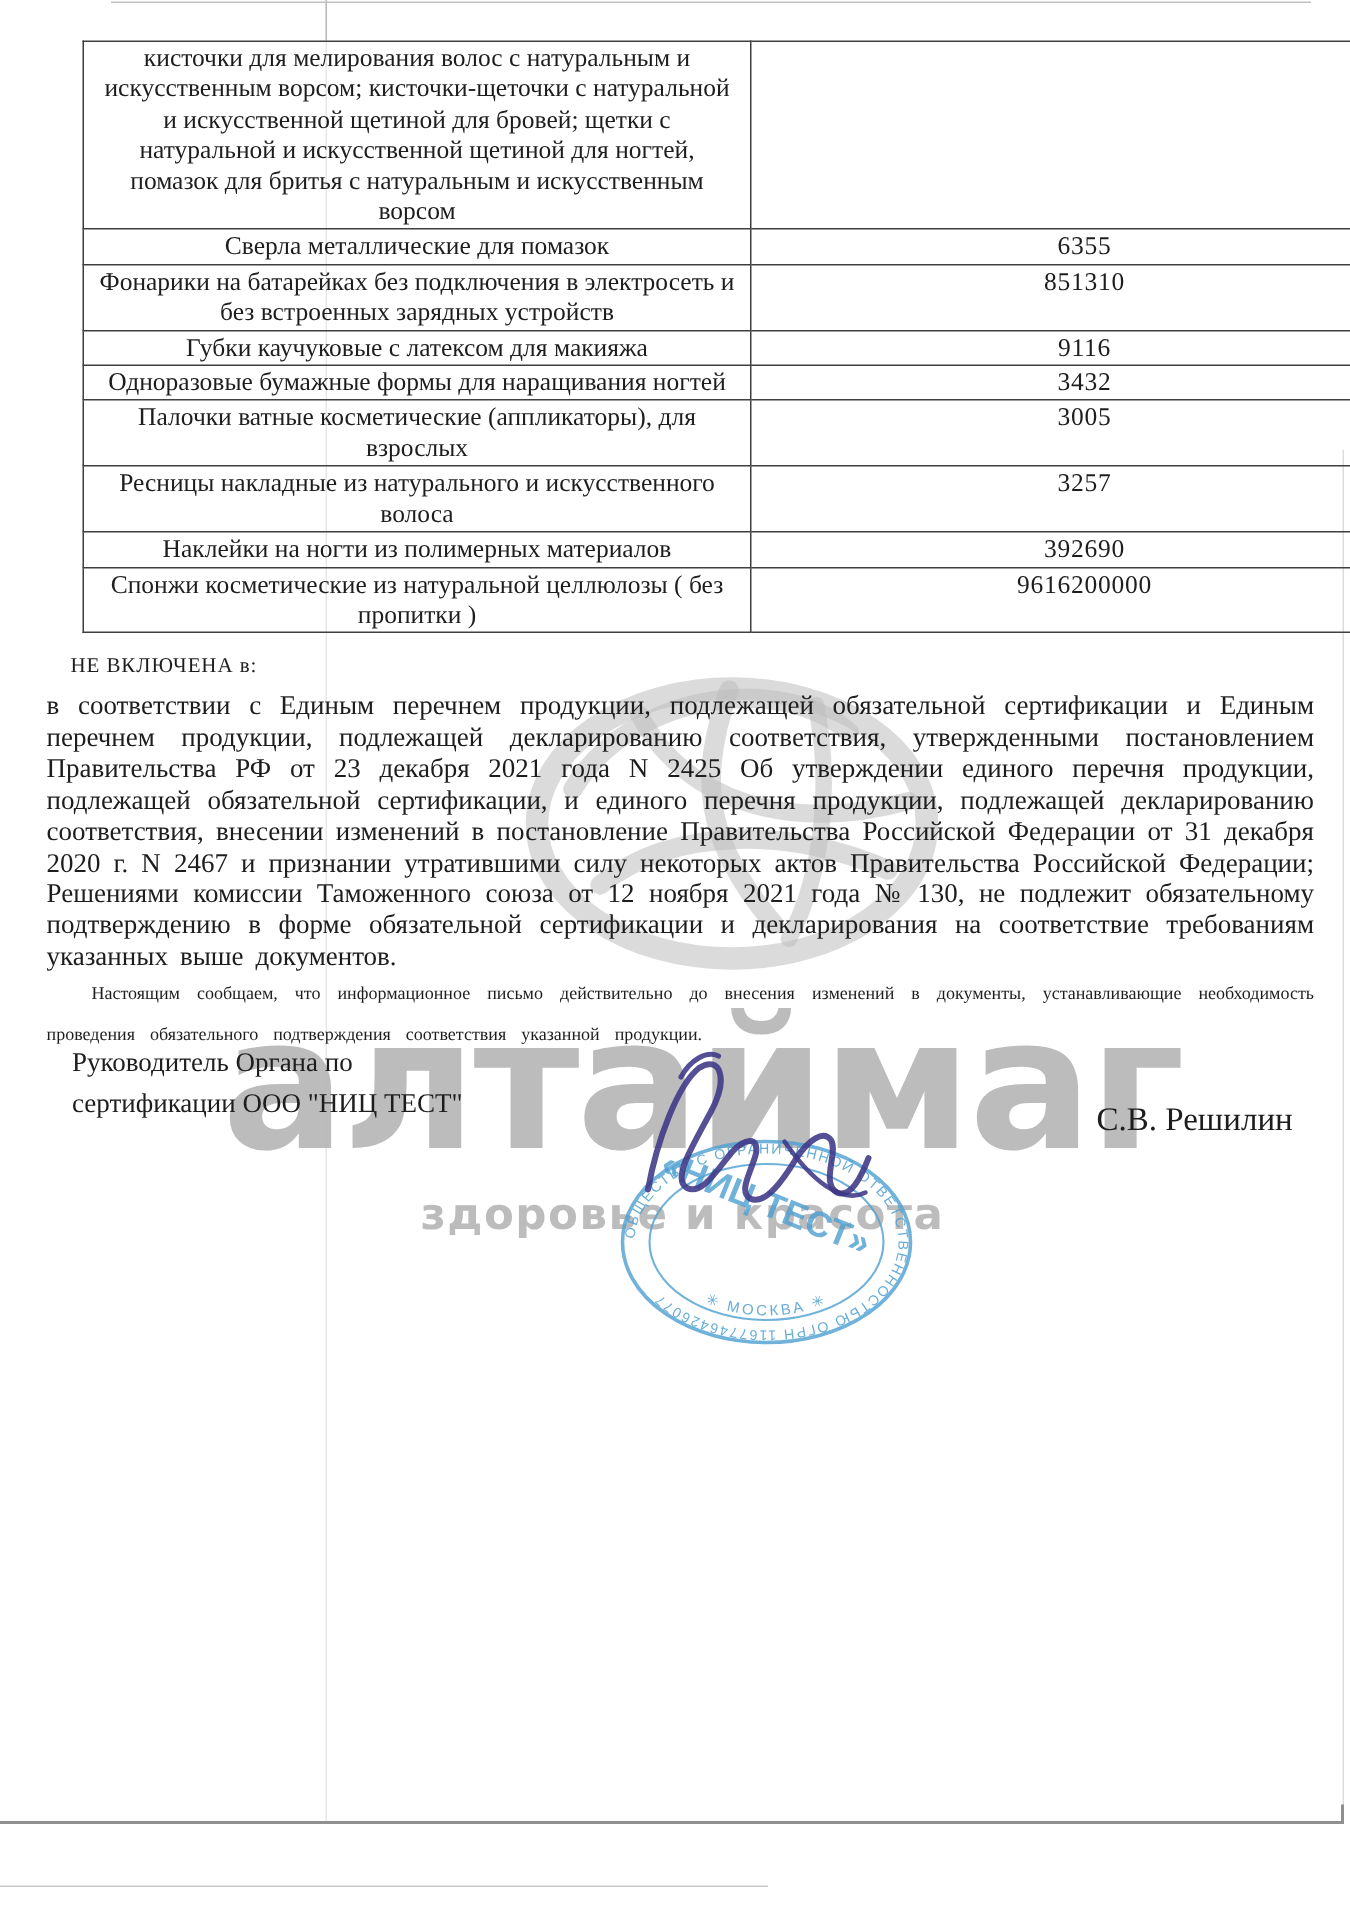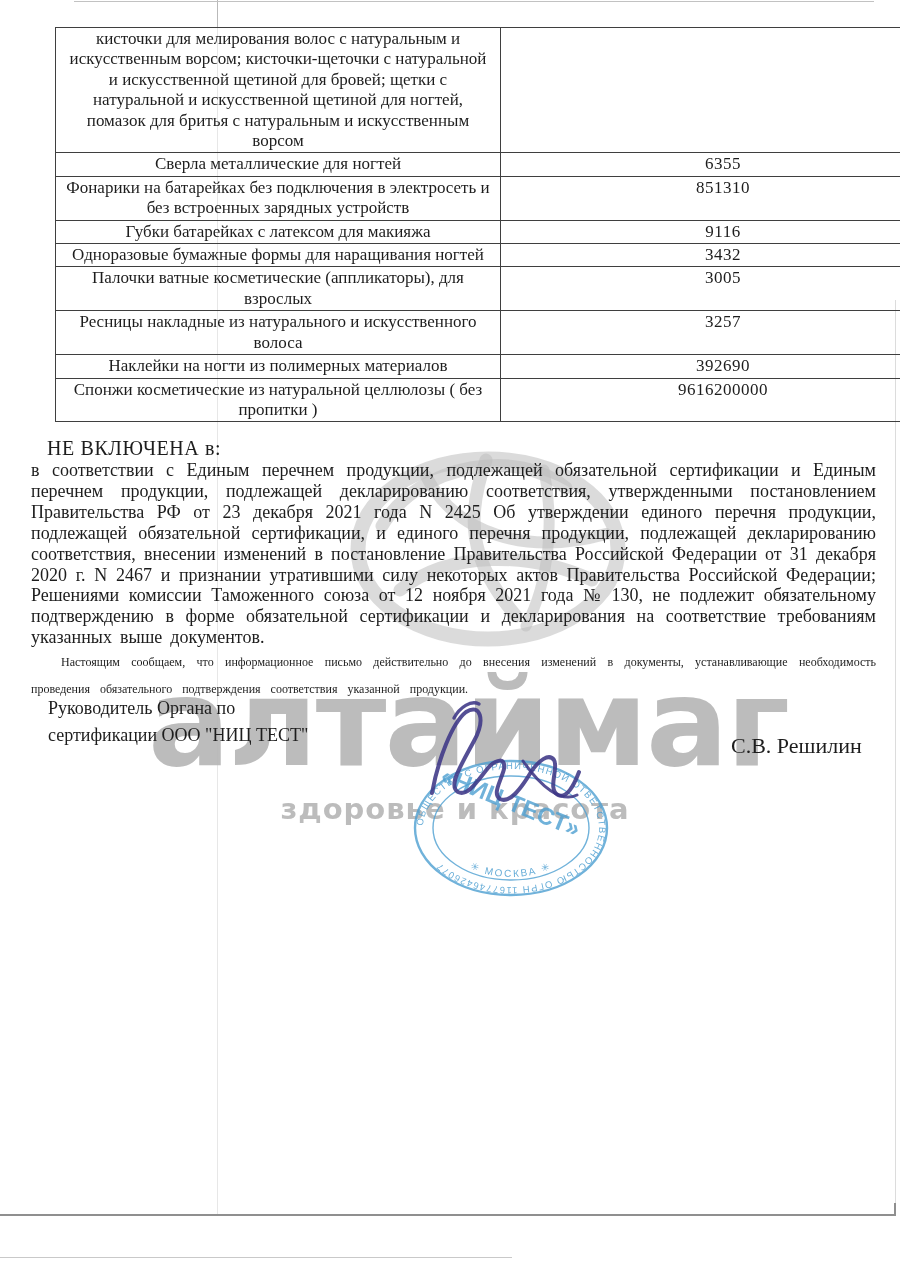--- a/index.html
+++ b/index.html
@@ -38,21 +38,21 @@
   .product-table td {
     border:1px solid #3f3f3f; width:50%;
     text-align:center; vertical-align:top;
     font-size:17px; line-height:20.4px; padding:1px 8px;
   }
   .product-table td.code-cell { letter-spacing:0.5px; }
 
   
   .heading {
     position:absolute; left:47px; top:437px; z-index:3;
-    font-size:20px; letter-spacing:0.6px;
+    font-size:14px; letter-spacing:0.6px;
   }
   .para-legal {
     position:absolute; left:31px; top:460px; width:845px; z-index:3;
     font-size:18px; line-height:20.9px; text-align:justify; word-spacing:3.5px;
   }
   .para-validity {
     position:absolute; left:31px; top:649px; width:845px; z-index:3;
     font-size:12px; line-height:27px; text-align:justify;
     text-indent:30px; word-spacing:7px;
   }
@@ -95,29 +95,29 @@
   <div class="wm-brand">алтаймаг</div>
   <div class="wm-tagline">здоровье и красота</div>
 
   <table class="product-table">
     <tbody>
         <tr>
           <td>кисточки для мелирования волос с натуральным и искусственным ворсом; кисточки-щеточки с натуральной и искусственной щетиной для бровей; щетки с натуральной и искусственной щетиной для ногтей, помазок для бритья с натуральным и искусственным ворсом</td>
           <td class="code-cell"></td>
         </tr>
         <tr>
-          <td>Сверла металлические для ногтей</td>
+          <td>Сверла металлические для помазок</td>
           <td class="code-cell">6355</td>
         </tr>
         <tr>
           <td>Фонарики на батарейках без подключения в электросеть и без встроенных зарядных устройств</td>
           <td class="code-cell">851310</td>
         </tr>
         <tr>
-          <td>Губки батарейках с латексом для макияжа</td>
+          <td>Губки каучуковые с латексом для макияжа</td>
           <td class="code-cell">9116</td>
         </tr>
         <tr>
           <td>Одноразовые бумажные формы для наращивания ногтей</td>
           <td class="code-cell">3432</td>
         </tr>
         <tr>
           <td>Палочки ватные косметические (аппликаторы), для взрослых</td>
           <td class="code-cell">3005</td>
         </tr>

